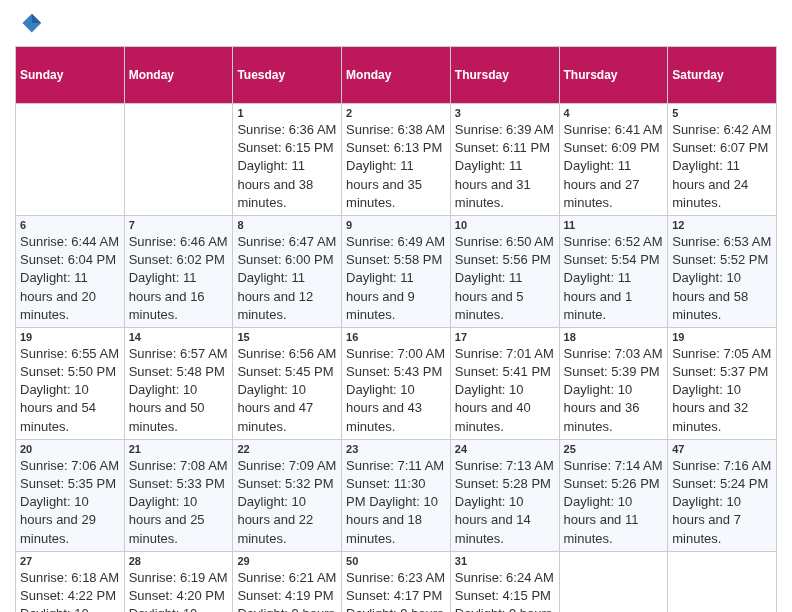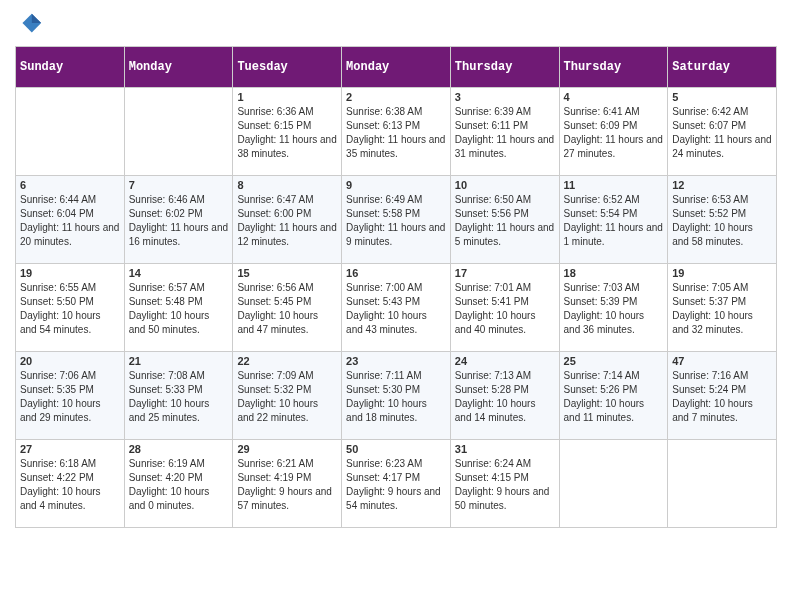--- a/index.html
+++ b/index.html
@@ -57,28 +57,27 @@
     .location-title {
       font-size: 14px;
       color: #333;
     }
     .calendar {
       width: 100%;
       border-collapse: collapse;
       table-layout: fixed;
     }
     .calendar th {
-      background-color: #701a75;
+      background-color: #be185d;
       color: white;
       font-size: 12px;
       font-weight: bold;
-      padding: 13px 4px;
+      padding: 21px 4px;
       text-align: left;
       border: 1px solid #ccc;
-      font-family: Liberation Mono, monospace;
     }
     .calendar td {
       vertical-align: top;
       border: 1px solid #ccc;
       padding: 3px 4px;
       font-size: 9.5px;
       color: #333;
       height: 88px;
       background: #fff;
     }
@@ -88,21 +87,21 @@
     .calendar tr:nth-child(odd) td {
       background: #fff;
     }
     .day-num {
       font-size: 11px;
       font-weight: bold;
       display: block;
       margin-bottom: 2px;
     }
     .day-info {
-      font-size: 10px;
+      font-size: 13px;
       line-height: 1.4;
       color: #333;
     }
     .empty-cell {
       background: #fff !important;
     }
   </style>
 </head>
 <body>
 
@@ -274,21 +273,21 @@
           </td>
           <td>
             <span class="day-num">22</span>
             <div class="day-info">Sunrise: 7:09 AM
 Sunset: 5:32 PM
 Daylight: 10 hours and 22 minutes.</div>
           </td>
           <td>
             <span class="day-num">23</span>
             <div class="day-info">Sunrise: 7:11 AM
-Sunset: 5:30 PM
+Sunset: 11:30 PM
 Daylight: 10 hours and 18 minutes.</div>
           </td>
           <td>
             <span class="day-num">24</span>
             <div class="day-info">Sunrise: 7:13 AM
 Sunset: 5:28 PM
 Daylight: 10 hours and 14 minutes.</div>
           </td>
           <td>
             <span class="day-num">25</span>

